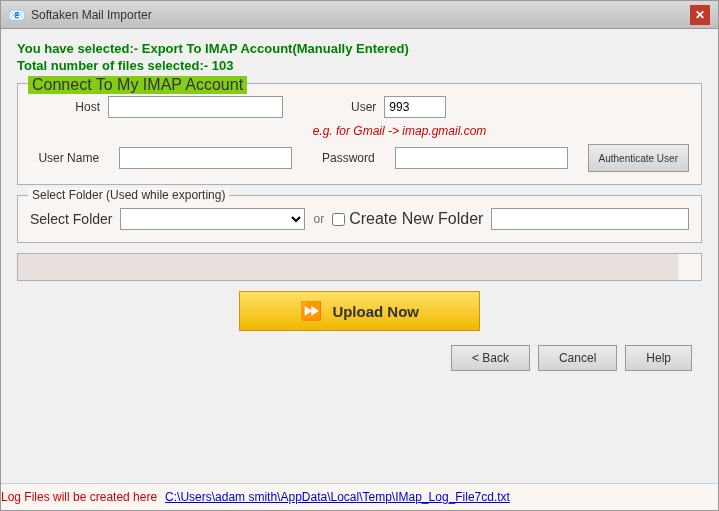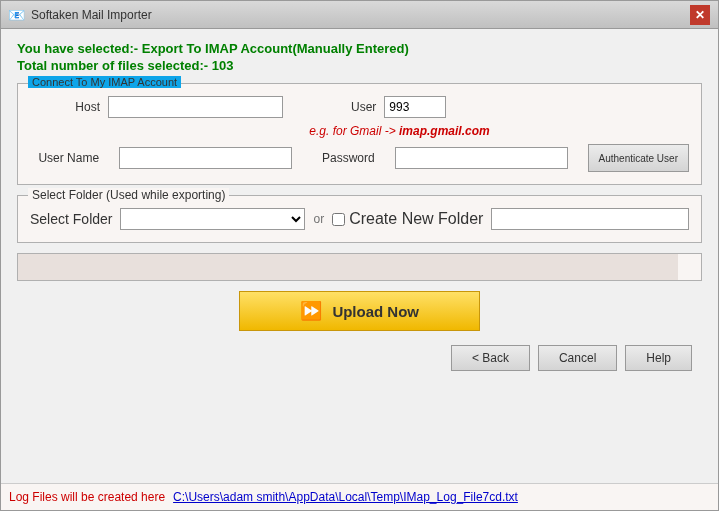--- a/index.html
+++ b/index.html
@@ -94,23 +94,23 @@
       background: #f9f5f3;
       padding: 8px 12px 12px 12px;
       margin-bottom: 10px;
       position: relative;
     }
 
     .group-box-title {
       position: absolute;
       top: -8px;
       left: 10px;
-      background: #0ea5e9;
+      background: #84cc16;
       padding: 0 4px;
-      font-size: 11px;
+      font-size: 16px;
       color: #333;
     }
 
     .imap-form {
       display: flex;
       flex-direction: column;
       gap: 6px;
       margin-top: 4px;
     }
 
@@ -158,21 +158,21 @@
       text-align: center;
       margin-left: 80px;
     }
 
     .gmail-hint span {
       color: #cc0000;
     }
 
     .gmail-link {
       color: #0000cc;
-      font-weight: bold;
+      font-weight: normal;
     }
 
     .user-row {
       display: flex;
       align-items: center;
       gap: 20px;
     }
 
     .username-label {
       width: 70px;
@@ -341,21 +341,21 @@
       padding: 4px 20px;
       font-size: 12px;
       cursor: pointer;
       color: #333;
       height: 26px;
     }
 
     .log-bar {
       background: #f9f5f3;
       border-top: 1px solid #ccc;
-      padding: 6px 8px;
+      padding: 6px 0;
       display: flex;
       align-items: center;
       gap: 8px;
       font-size: 12px;
       flex-shrink: 0;
     }
 
     .log-label {
       color: #cc0000;
       font-size: 12px;

